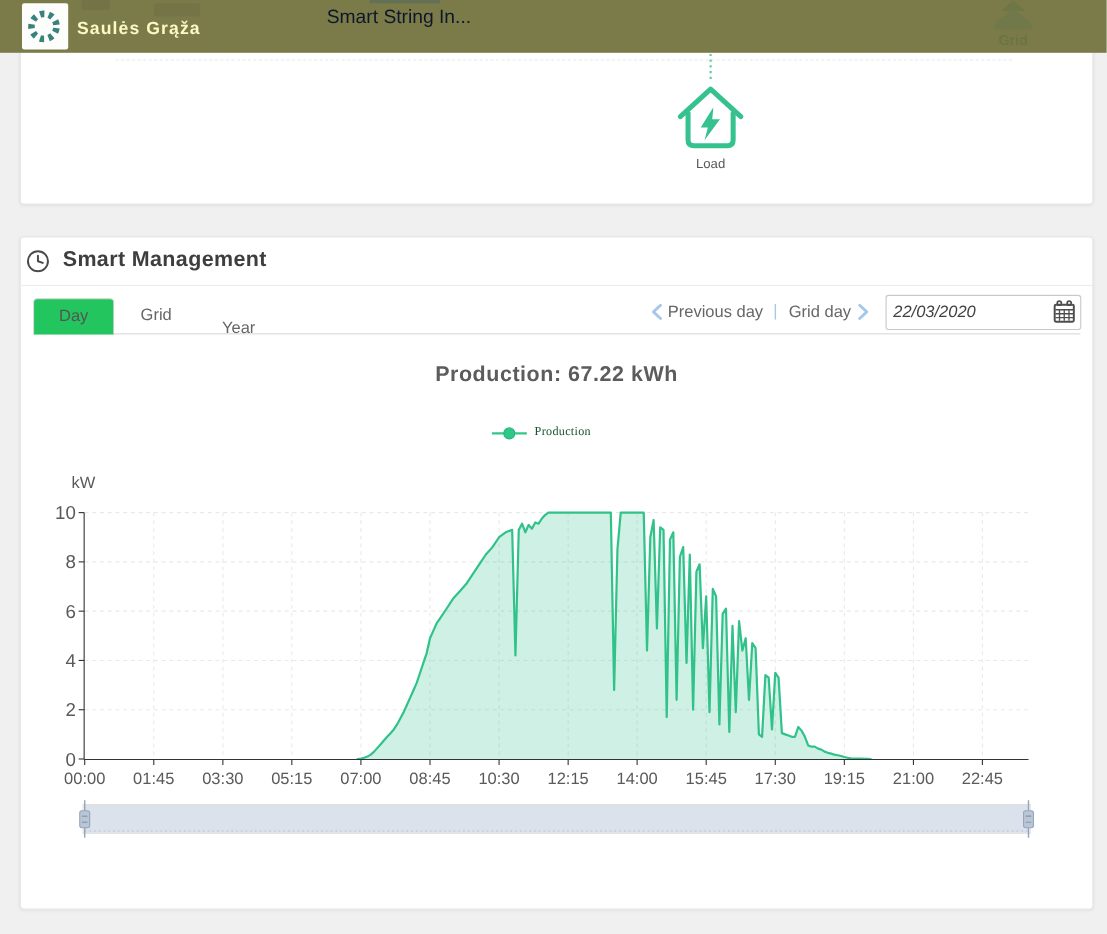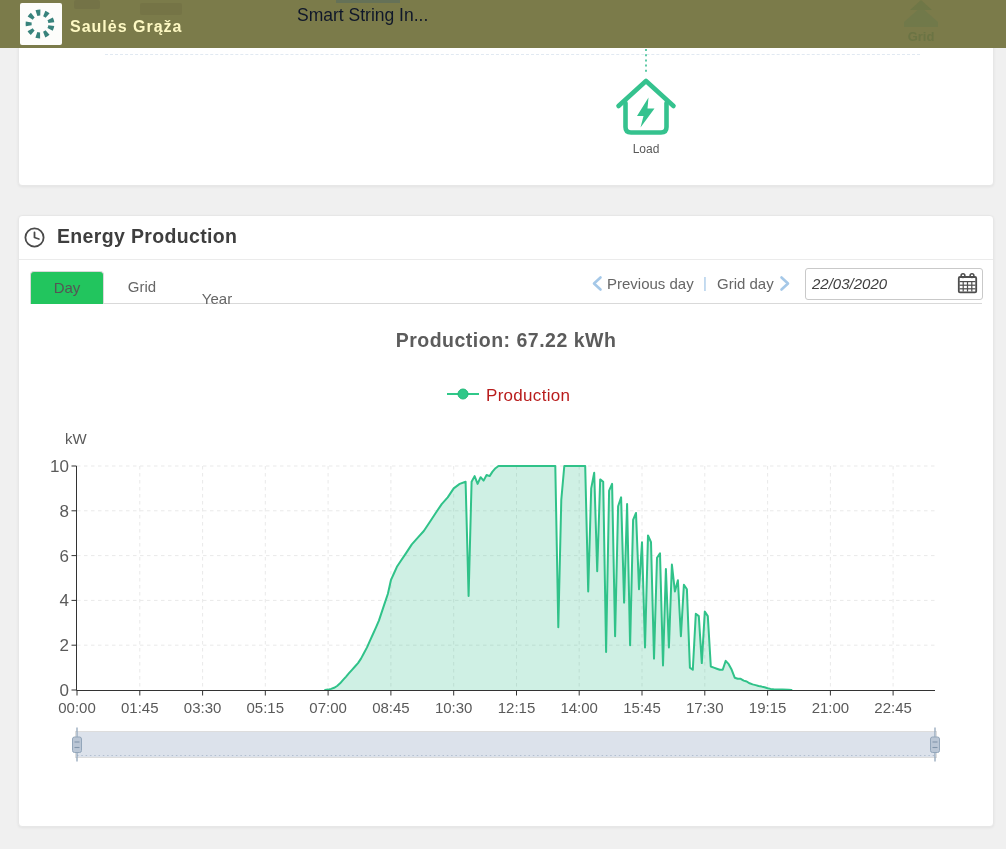--- a/index.html
+++ b/index.html
@@ -40,21 +40,21 @@
   </svg>
   <div class="abs" style="left:70px; top:18px; font-size:16px; font-weight:bold; color:#fef9c3; letter-spacing:1px;">Saulės Grąža</div>
 </div>
 
 <div class="abs" style="left:18px; top:215px; width:976px; height:612px; background:#fff; border:1px solid #e7e7e7; border-radius:4px; box-shadow:0 1px 3px rgba(0,0,0,0.06);"></div>
 
 <svg class="abs" style="left:24px; top:227px;" width="21" height="21" viewBox="0 0 21 21">
   <circle cx="10.5" cy="10.5" r="9.1" fill="none" stroke="#4a4a4a" stroke-width="1.8"></circle>
   <path d="M10.5 5.5 L10.5 10.5 L14.9 12" fill="none" stroke="#4a4a4a" stroke-width="1.8" stroke-linecap="round" stroke-linejoin="round"></path>
 </svg>
-<div class="abs" style="left:57px; top:225px; font-size:19.5px; font-weight:bold; color:#3e3e3e; letter-spacing:0.35px;">Energy Production</div>
+<div class="abs" style="left:57px; top:225px; font-size:19.5px; font-weight:bold; color:#3e3e3e; letter-spacing:0.35px;">Smart Management</div>
 <div class="abs" style="left:19px; top:259px; width:974px; height:0; border-top:1px solid #ebebeb;"></div>
 
 <div class="abs" style="left:30px; top:272px; width:952px; height:32px; border-bottom:1px solid #d9d9d9;"></div>
 <div class="abs" style="left:30px; top:271px; width:74px; height:33px; background:#22c55e; border:1px solid #d9d9d9; border-bottom:none; border-radius:4px 4px 0 0; text-align:center; line-height:31px; font-size:15px; color:#555;">Day</div>
 <div class="abs" style="left:106px; top:272px; width:72px; height:32px; text-align:center; line-height:29px; font-size:15px; color:#666;">Grid</div>
 <div class="abs" style="left:181px; top:272px; width:72px; height:32px; text-align:center; line-height:29px; font-size:15px; color:#666;margin-top:12px;">Year</div>
 
 <svg class="abs" style="left:591px; top:275px;" width="12" height="17" viewBox="0 0 12 17">
   <polyline points="9.5,2.5 3,8.5 9.5,14.5" fill="none" stroke="#a5c8e8" stroke-width="2.6" stroke-linecap="round" stroke-linejoin="round"></polyline>
 </svg>
@@ -80,21 +80,21 @@
     <line x1="14.8" y1="9.6" x2="14.8" y2="19.6"></line>
   </g>
 </svg>
 
 <div class="abs" style="left:0px; top:329px; width:1012px; text-align:center; font-size:19.5px; font-weight:bold; color:#5c5c5c; letter-spacing:0.5px;">Production: 67.22 kWh</div>
 
 <svg class="abs" style="left:447px; top:388px;" width="32" height="12" viewBox="0 0 32 12">
   <line x1="0" y1="6" x2="32" y2="6" stroke="#30c889" stroke-width="2"></line>
   <circle cx="16" cy="6" r="5" fill="#30c889" stroke="#23b97a" stroke-width="1"></circle>
 </svg>
-<div class="abs" style="left:486px; top:386px; font-size:17px; color:#b91c1c; letter-spacing:0.3px;">Production</div>
+<div class="abs" style="left:486px; top:386px; font-size:11px; color:#14532d; letter-spacing:0.3px;font-family:Liberation Serif, serif;">Production</div>
 
 <svg class="abs" style="left:0; top:0;" width="1006" height="849" viewBox="0 0 1006 849">
 
   <g stroke="#e9e9e9" stroke-width="1" stroke-dasharray="3.5,3.5">
     <line x1="77" y1="645.2" x2="935" y2="645.2"></line>
     <line x1="77" y1="600.4" x2="935" y2="600.4"></line>
     <line x1="77" y1="555.6" x2="935" y2="555.6"></line>
     <line x1="77" y1="510.8" x2="935" y2="510.8"></line>
     <line x1="77" y1="466.0" x2="935" y2="466.0"></line>
     <line x1="139.8" y1="466" x2="139.8" y2="690"></line>

